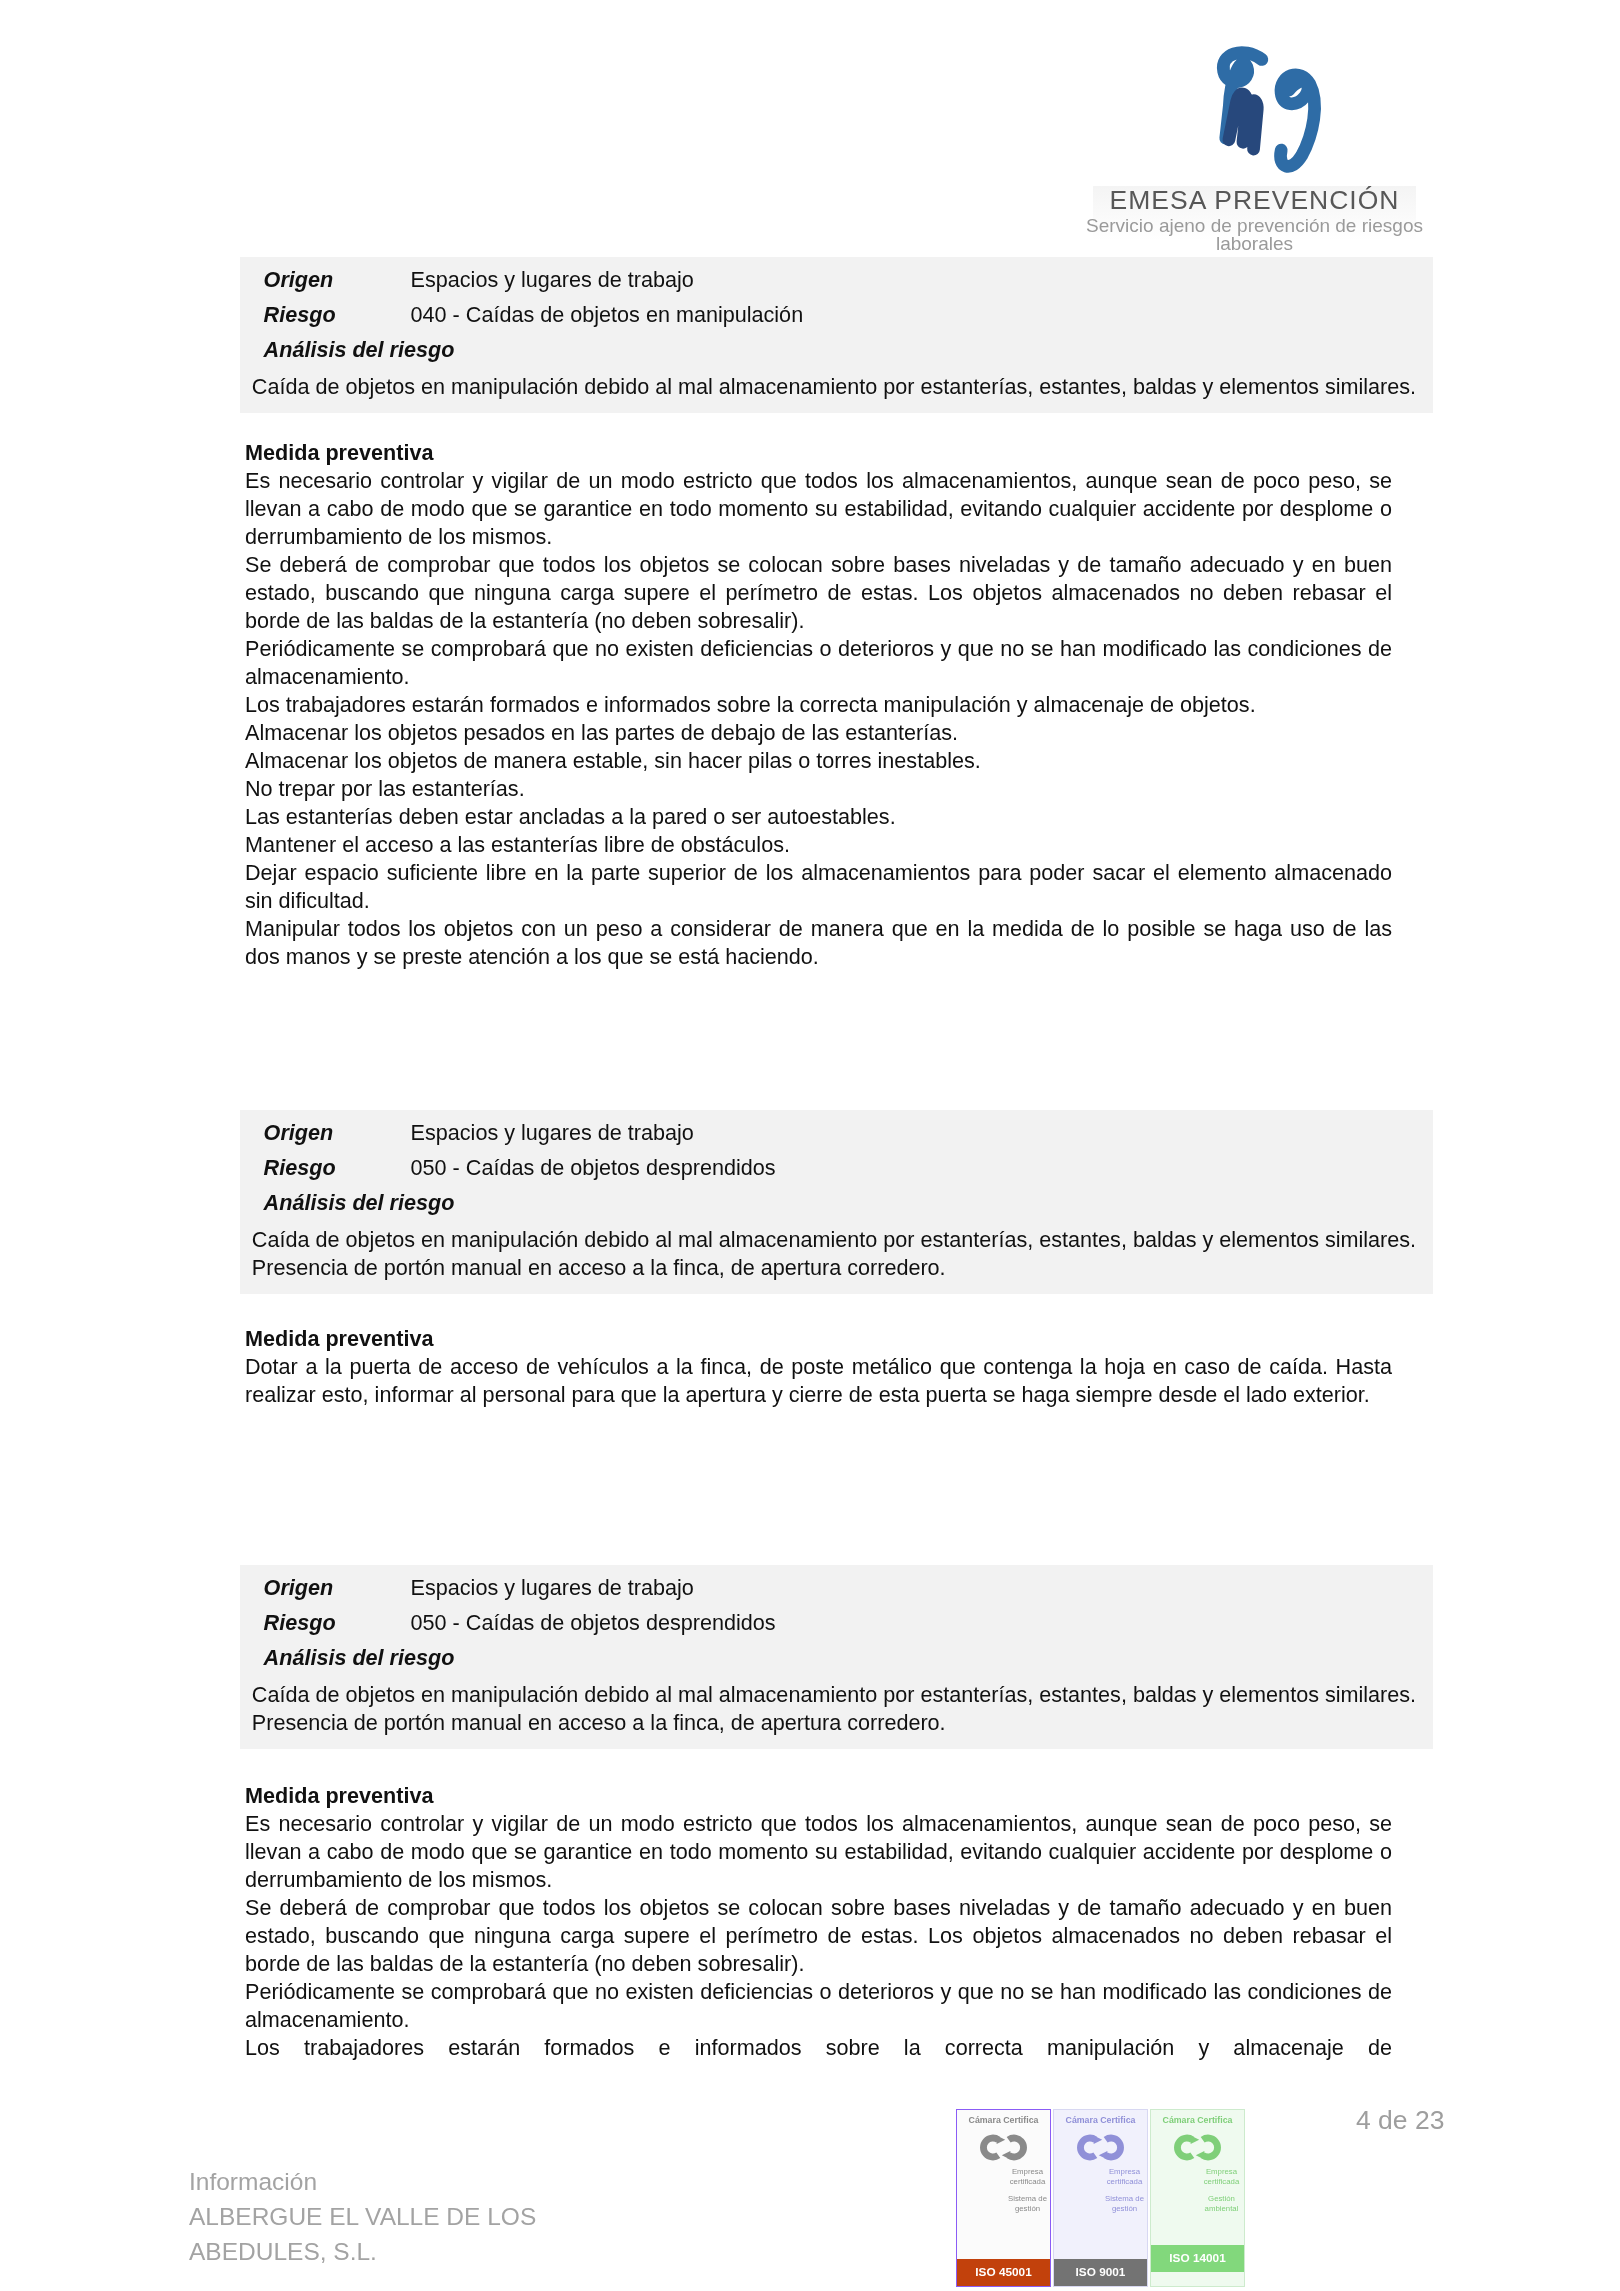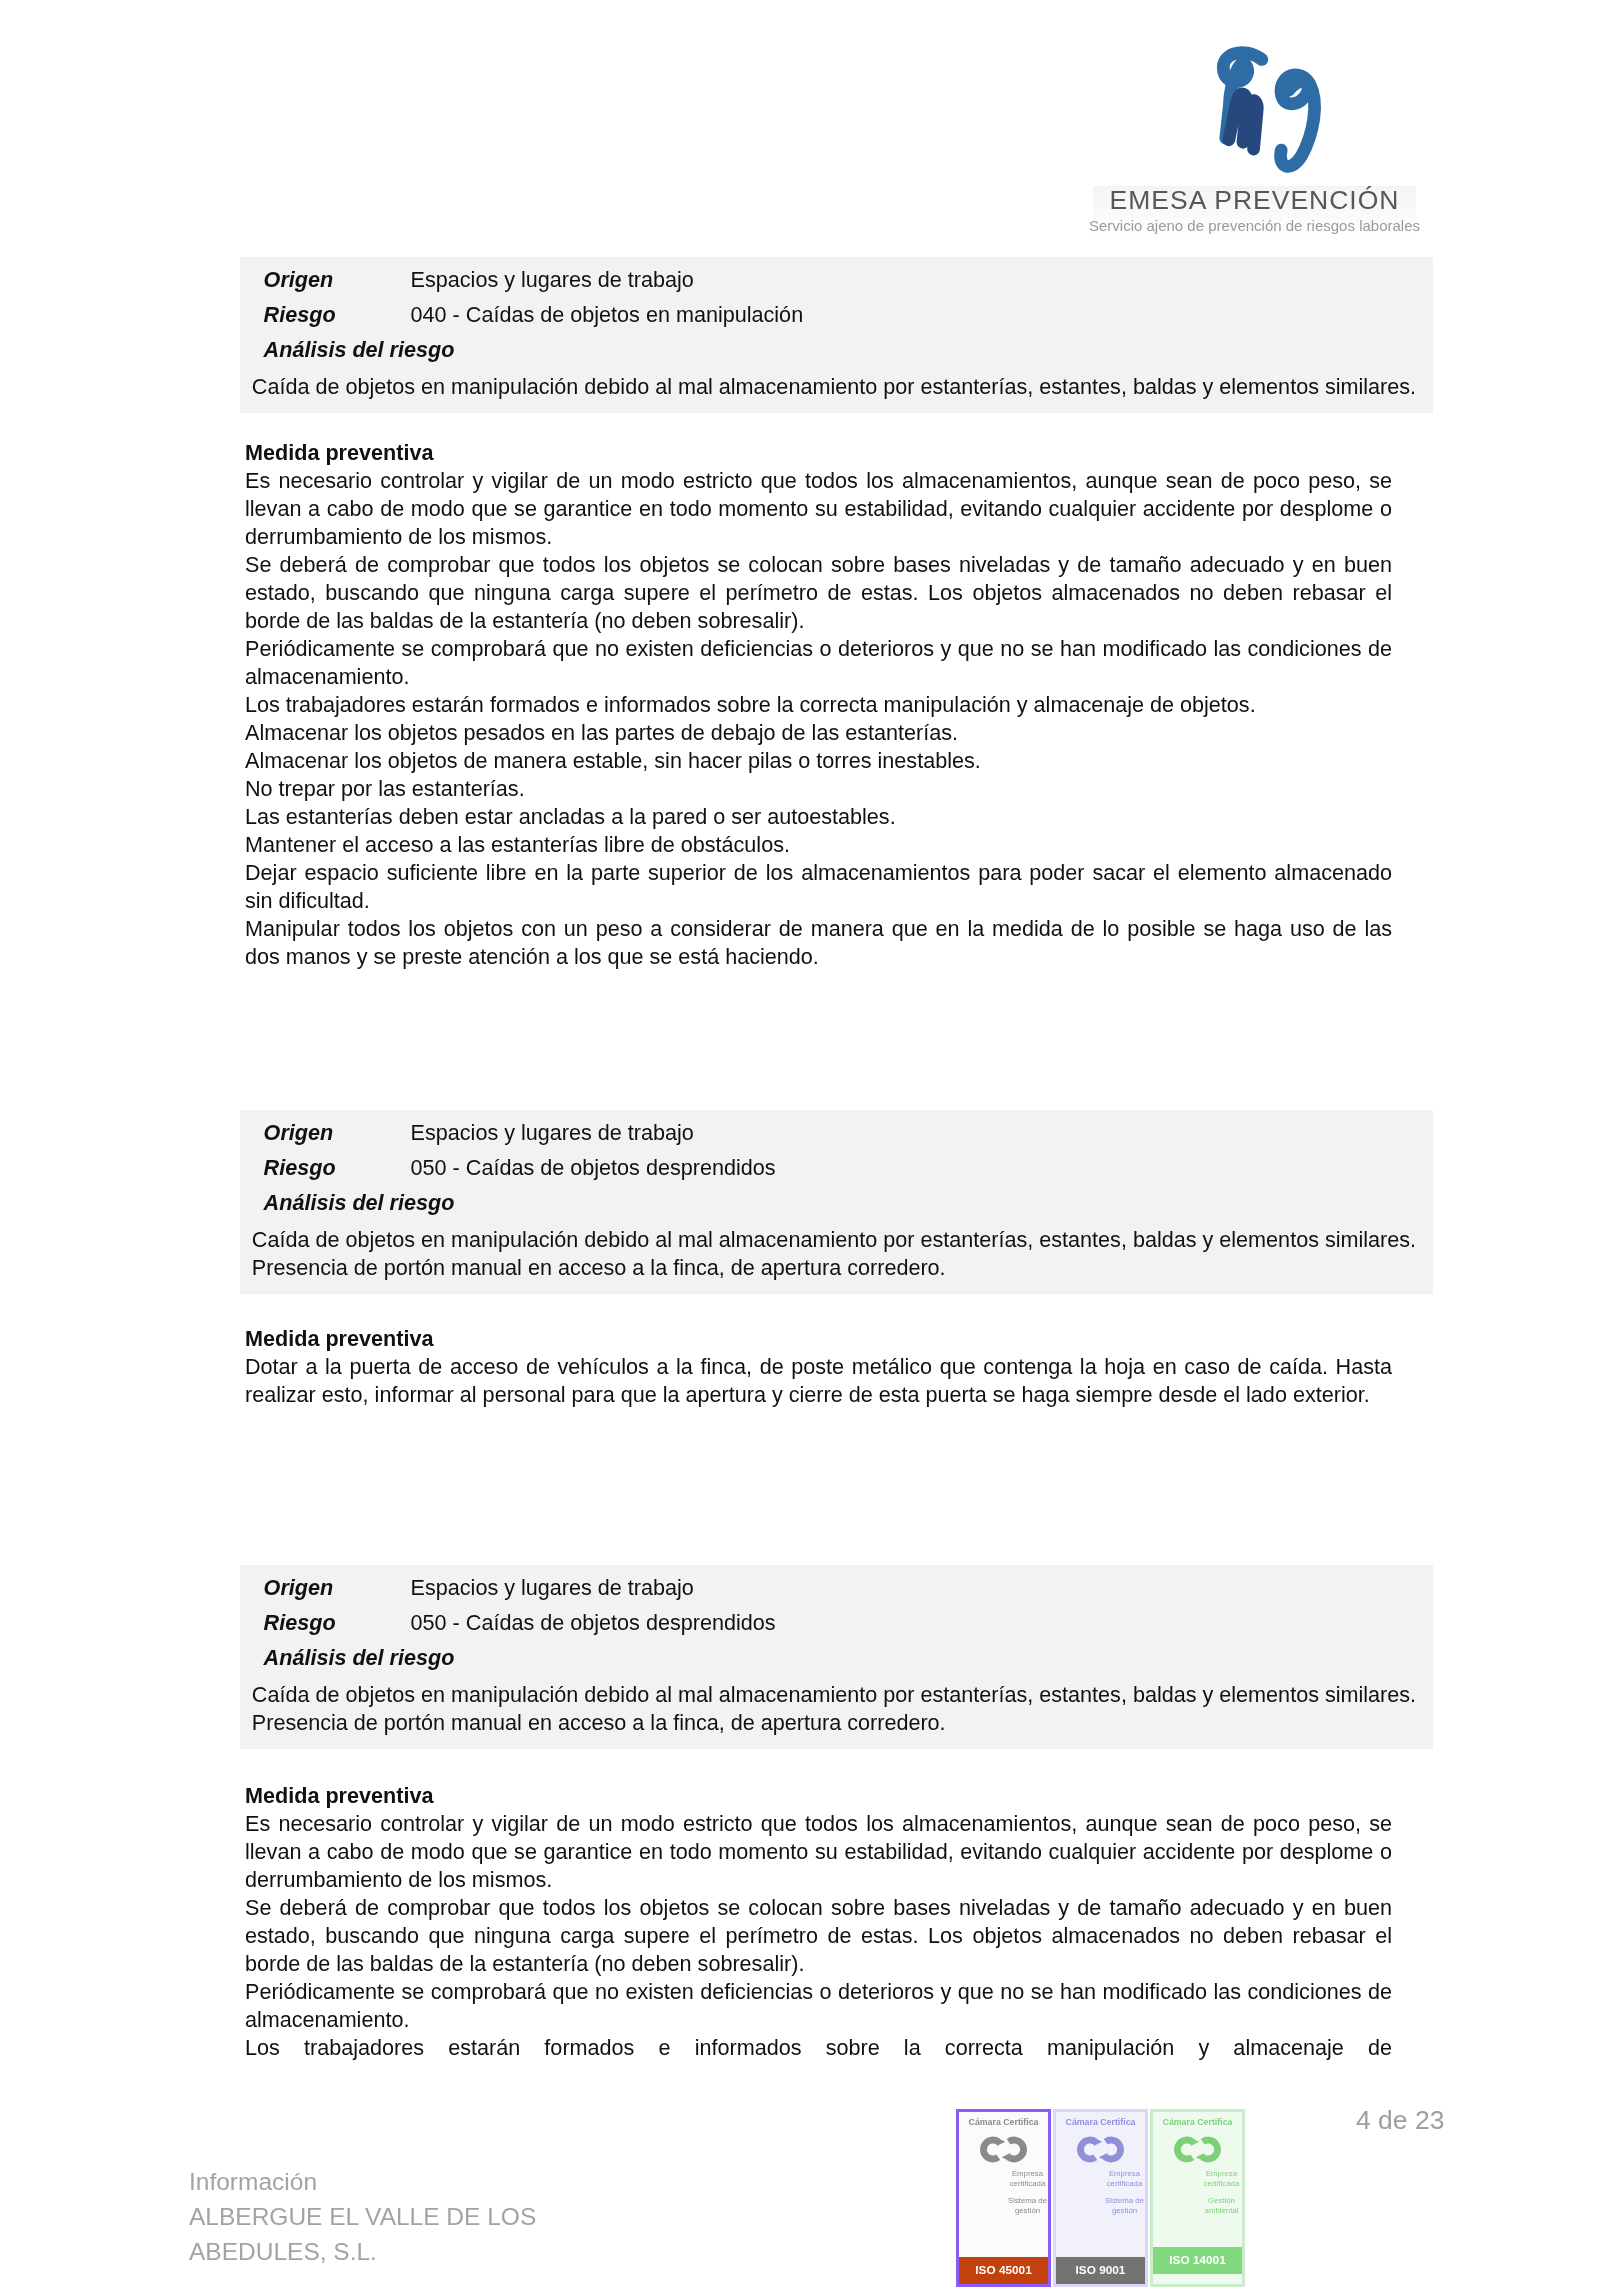--- a/index.html
+++ b/index.html
@@ -11,21 +11,21 @@
     color:#111111;
     overflow:hidden;
     border-radius:15px;
   }
   
   .brand{position:absolute;left:1083px;top:37px;width:343px;text-align:center;}
   .brand-band{position:absolute;left:9.8px;top:149px;width:323px;height:98px;
     background:linear-gradient(to bottom,#f4f4f4 0%,#ffffff 55%);z-index:0;}
   .monogram{position:relative;display:block;margin:0 auto;width:147px;height:149px;z-index:1;}
   .brand-name{position:relative;z-index:1;font-size:26.5px;letter-spacing:1px;color:#575757;line-height:29px;}
-  .brand-tagline{position:relative;z-index:1;font-size:15px;color:#9a9a9a;line-height:17.6px;margin-top:2px;}
+  .brand-tagline{position:relative;z-index:1;font-size:19px;color:#9a9a9a;line-height:17.6px;margin-top:2px;}
   
   .risk-card{
     position:absolute;left:240px;width:1193px;
     background:#f2f2f2;
     box-sizing:border-box;
     padding:8.8px 13.7px 11.8px 11.8px;
     font-size:21.6px;
   }
   .risk-row{display:flex;margin:0 0 6.9px 11.8px;line-height:28px;}
   .risk-label{font-weight:bold;font-style:italic;width:147px;flex:0 0 147px;}
@@ -34,21 +34,21 @@
   p.doc{margin:0;text-align:justify;line-height:28px;font-size:21.6px;}
   .force-justify{text-align-last:justify;}
   
   .medida{position:absolute;left:245px;width:1147px;font-size:21.6px;}
   .medida-heading{font-weight:bold;line-height:28px;}
   
   .footer-info{position:absolute;left:189px;top:2164px;color:#a3a3a3;font-size:24.5px;line-height:35px;}
   .page-number{position:absolute;left:1356px;top:2105px;color:#9e9e9e;font-size:26.5px;}
   .badges{position:absolute;left:956px;top:2109px;display:flex;gap:2px;}
   .badge{
-    width:95px;height:178px;box-sizing:border-box;border:3px solid #8b5cf6;
+    width:95px;height:178px;box-sizing:border-box;border:1px solid #8b5cf6;
     display:flex;flex-direction:column;align-items:center;text-align:center;
     background:#fbfbfb;
   }
   .badge-header{font-size:8.8px;font-weight:bold;margin-top:4.9px;line-height:10.8px;}
   .badge-logo{margin:6.9px 0 5.9px 0;}
   .badge-line{font-size:7.8px;line-height:9.8px;padding-left:48px;}
   .badge-line + .badge-line{margin-top:6.9px;}
   .badge-iso{
     margin-top:auto;width:100%;height:27.4px;color:#ffffff;font-size:11.8px;font-weight:bold;
     display:flex;align-items:center;justify-content:center;

